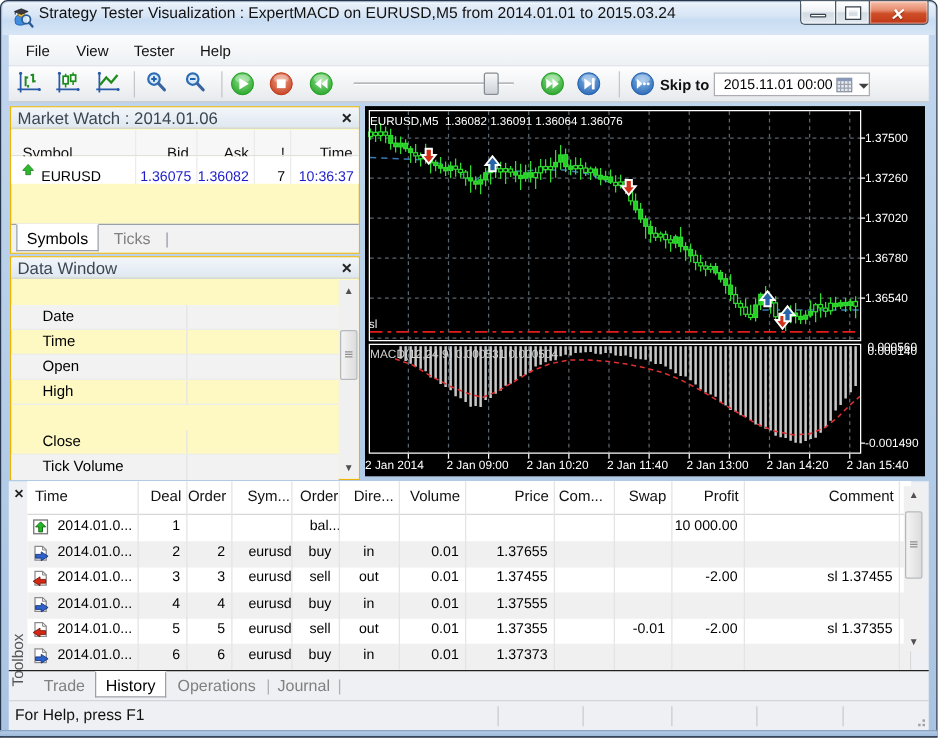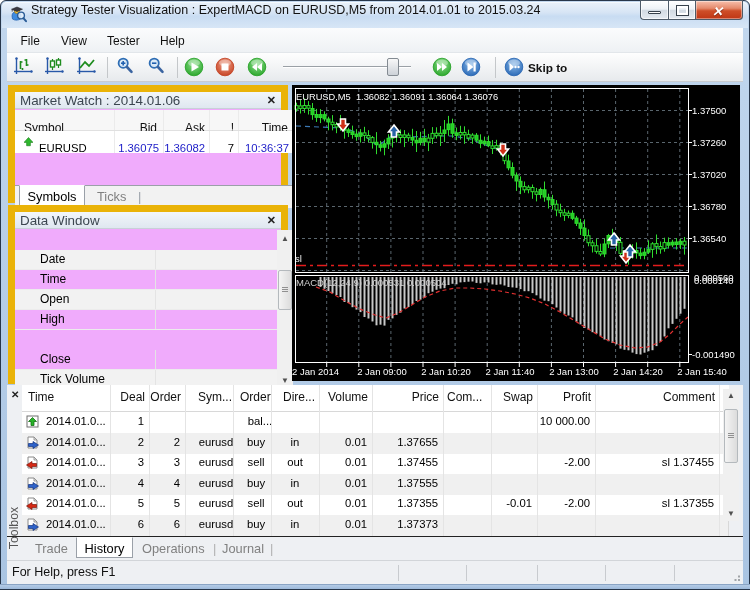--- a/index.html
+++ b/index.html
@@ -16,21 +16,21 @@
 #wb-min i{position:absolute;left:7px;top:10px;width:13px;height:3px;background:#fff;border:1px solid #38424c;border-radius:1px}
 #wb-max i{position:absolute;left:8px;top:5px;width:11px;height:9px;border:2px solid #fff;outline:1px solid #38424c;background:transparent}
 #wb-close i{position:absolute;left:16px;top:2.5px;color:#fff;font-size:13px;font-weight:700;text-shadow:0 1px 1px #7c2410;font-family:"Liberation Sans",sans-serif}
 
 #menubar{left:7px;top:28px;width:736px;height:25px;background:linear-gradient(180deg,#fbfcfd,#eef1f4);border-bottom:1px solid #e2e6ea}
 .mi{position:absolute;top:6px;font-size:12px;color:#111}
 
 #toolbar{left:7px;top:53px;width:736px;height:29px;background:linear-gradient(180deg,#fefefe,#e7eaed);border-bottom:1px solid #c9ccd0}
 .tsep{position:absolute;top:4px;width:1px;height:21px;background:#c4c7ca}
 
-.panel{position:absolute;background:#f0abfc;border:7px solid #eab308}
+.panel{position:absolute;background:#fef9c3;border:1px solid #eab308}
 .ptitle{position:absolute;left:0;top:0;right:0;height:17px;background:linear-gradient(180deg,#f2f6fa,#dfe7f0);border-bottom:1px solid #c8d0d8;color:#3c4650;font-size:13.4px;padding:1px 0 0 5px}
 .pclose{position:absolute;top:2px;right:5px;font-size:11px;color:#222;font-weight:700}
 #mw{left:8px;top:85px;width:280px;height:118px}
 #dw{left:8px;top:205px;width:280px;height:179px}
 #chartbg{left:292px;top:85px;width:448px;height:296px;background:#000}
 
 .mwhead{position:absolute;left:0;top:18px;width:278px;height:21px;background:#f7f7f7;border-bottom:1px solid #e0e0e0;font-size:12px;color:#111}
 .mwrow{position:absolute;left:0;top:39px;width:278px;height:22px;background:#fff;font-size:11.3px}
 .colsep{position:absolute;top:0;width:1px;height:100%;background:#ebebeb}
 .mwc{position:absolute;top:11px;white-space:nowrap}
@@ -90,20 +90,35 @@
   <span class="mi" style="left:54px">View</span>
   <span class="mi" style="left:100px">Tester</span>
   <span class="mi" style="left:153px">Help</span>
 </div>
 
 <div class="abs" id="toolbar">
   <div class="tsep" style="left:100px"></div>
   <div class="tsep" style="left:170px"></div>
   <div class="tsep" style="left:488px"></div>
   <span style="position:absolute;left:521px;top:8px;font-size:11.8px;font-weight:700;color:#111">Skip to</span>
+  <div style="position:absolute;left:564px;top:5px;width:125px;height:19px;background:#fff;border:1px solid #abadb3">
+    <span style="position:absolute;left:7px;top:3px;font-size:11.3px;color:#000">2015.11.01 00:00</span>
+    <svg style="position:absolute;left:97px;top:3px" width="13" height="12" viewBox="0 0 13 12">
+        <rect x=".5" y=".5" width="12" height="11" fill="#e8eaf0" stroke="#707a88"></rect>
+        <rect x=".5" y=".5" width="12" height="2.5" fill="#8898b8"></rect>
+        <g stroke="#9aa2b0">
+          <line x1="3.5" y1="3" x2="3.5" y2="12"></line>
+          <line x1="6.5" y1="3" x2="6.5" y2="12"></line>
+          <line x1="9.5" y1="3" x2="9.5" y2="12"></line>
+          <line x1="0" y1="5.5" x2="13" y2="5.5"></line>
+          <line x1="0" y1="8.5" x2="13" y2="8.5"></line>
+        </g>
+      </svg>
+    <div style="position:absolute;left:115px;top:8px;width:0;height:0;border-left:4px solid transparent;border-right:4px solid transparent;border-top:4px solid #404040"></div>
+  </div>
   <svg style="position:absolute;left:6px;top:4px" width="21" height="20" viewBox="0 0 21 20">
       <line x1="3.5" y1="1" x2="3.5" y2="17" stroke="#2858a8" stroke-width="1.4"></line>
       <line x1="1" y1="14.5" x2="19" y2="14.5" stroke="#2858a8" stroke-width="1.4"></line>
       <circle cx="3.5" cy="1.5" r="1.2" fill="#2858a8"></circle>
       <circle cx="18.5" cy="14.5" r="1.2" fill="#2858a8"></circle>
       <path d="M7.5 4 L7.5 12 M7.5 5 L9.5 5 M9.5 11 L9.5 13" stroke="#1e8c1e" stroke-width="1.6" fill="none"></path>
       <path d="M13.5 2 L13.5 9 M11.5 3 L13.5 3 M13.5 8 L15.5 8" stroke="#1e8c1e" stroke-width="1.6" fill="none"></path>
     </svg>
 <svg style="position:absolute;left:37px;top:4px" width="21" height="20" viewBox="0 0 21 20">
       <line x1="3.5" y1="1" x2="3.5" y2="17" stroke="#2858a8" stroke-width="1.4"></line>

